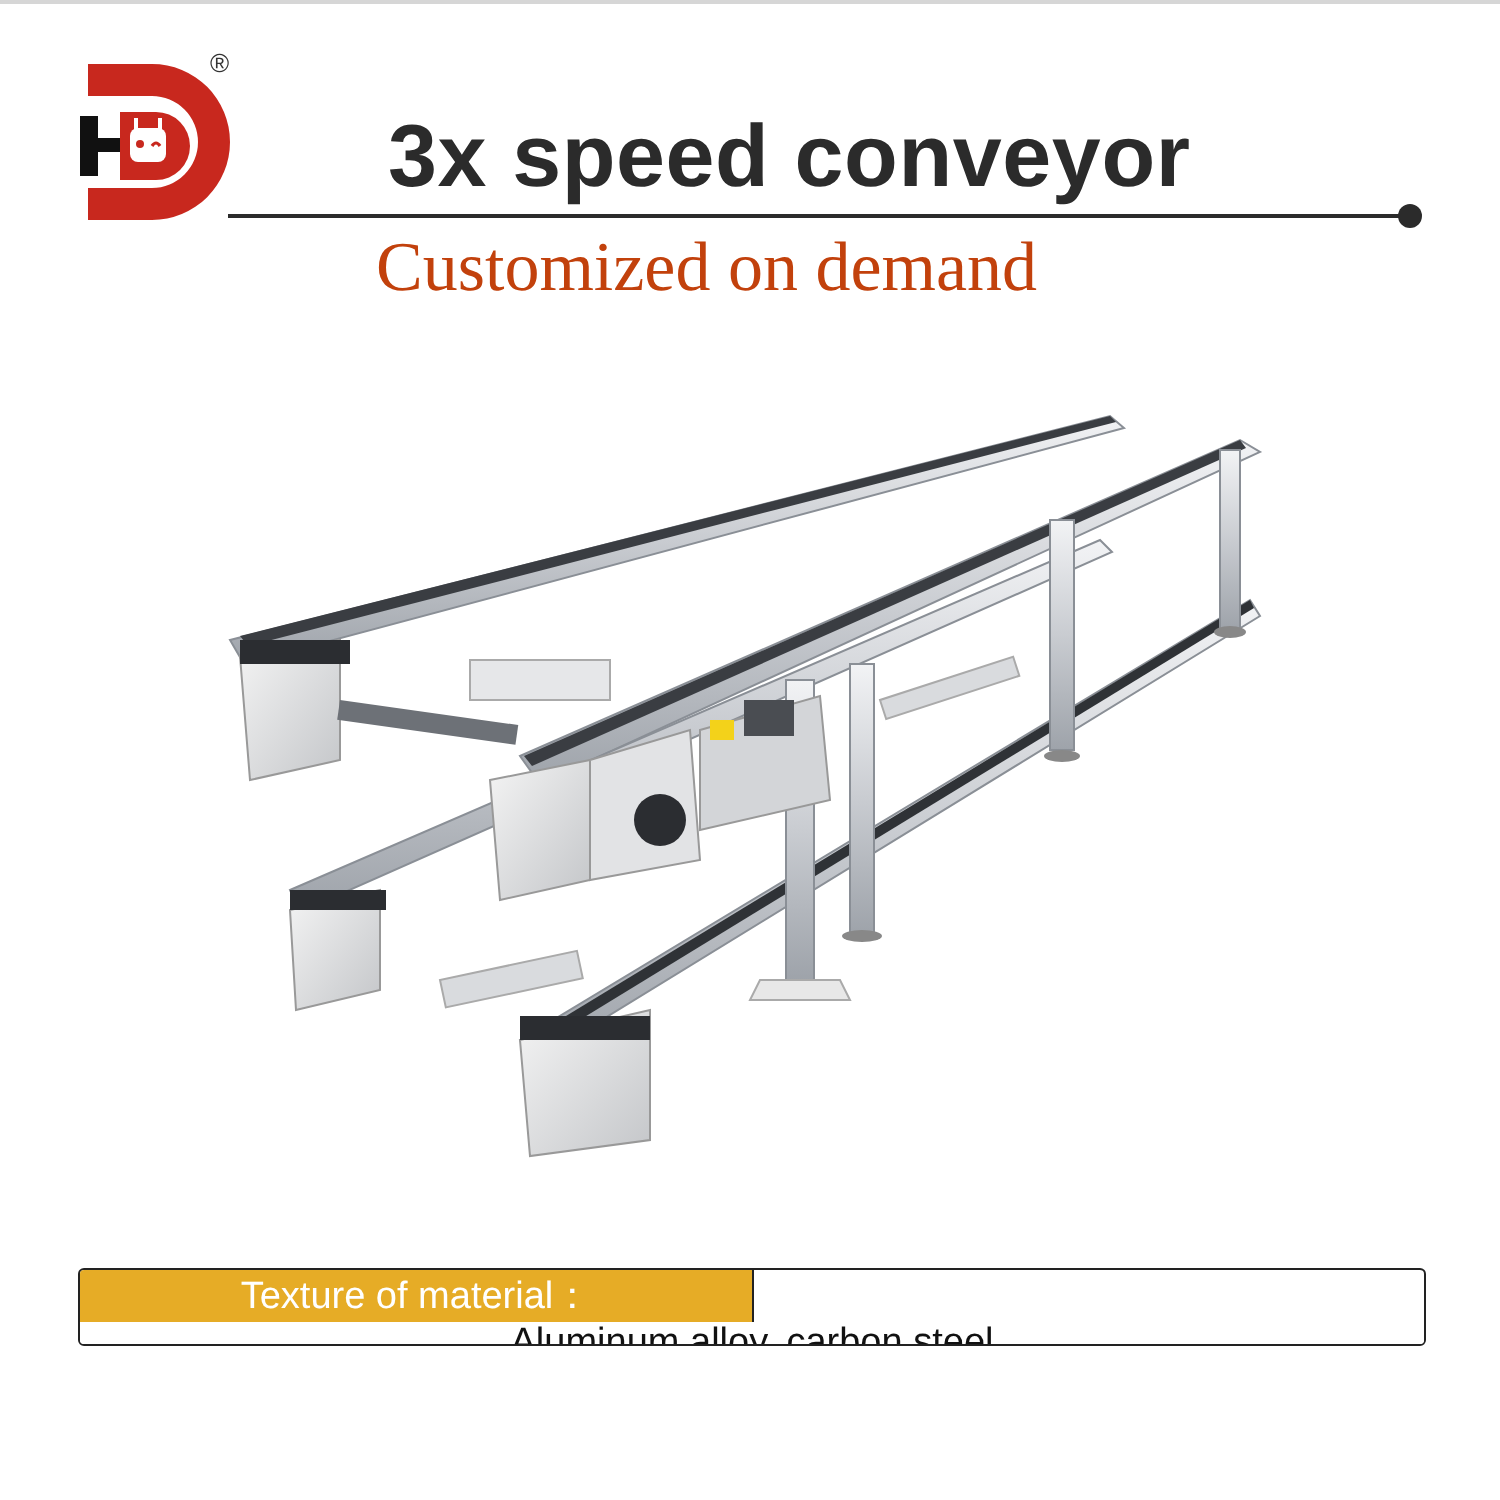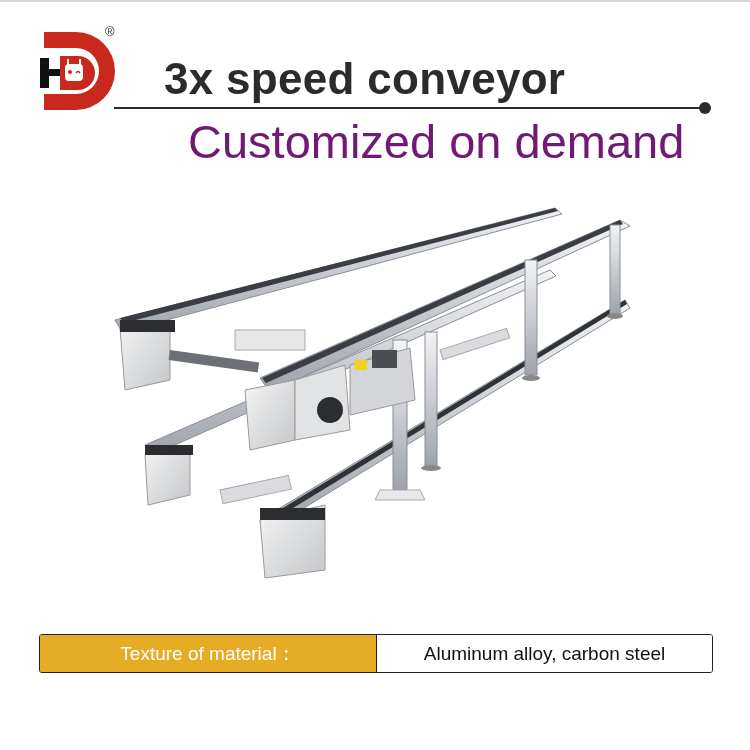--- a/index.html
+++ b/index.html
@@ -1,26 +1,26 @@
 <!DOCTYPE html>
 <html><head>
 <meta charset="utf-8">
 <style>
   html, body { margin:0; padding:0; }
   body { width:750px; height:750px; background:#ffffff; position:relative; overflow:hidden; font-family:"Liberation Sans", sans-serif; }
   .topbar { position:absolute; left:0; top:0; width:750px; height:2px; background:#d6d6d6; }
   .logo { position:absolute; left:38px; top:30px; width:80px; height:82px; }
   .reg { position:absolute; left:105px; top:24px; font-size:13px; color:#333; }
-  .title { position:absolute; left:164px; top:54px; font-size:44px; font-weight:bold; color:#2b2b2b; letter-spacing:0.3px; }
+  .title { position:absolute; left:194px; top:54px; font-size:44px; font-weight:bold; color:#2b2b2b; letter-spacing:0.3px; }
   .rule { position:absolute; left:114px; top:107px; width:590px; height:2px; background:#2b2b2b; }
   .dot { position:absolute; left:699px; top:102px; width:12px; height:12px; border-radius:50%; background:#2b2b2b; }
-  .subtitle { position:absolute; left:188px; top:114px; font-size:47px; color:#701a75; }
+  .subtitle { position:absolute; left:188px; top:114px; font-size:35px; color:#c2410c;font-family:Liberation Serif, serif; }
   .product { position:absolute; left:110px; top:200px; width:540px; height:380px; }
   .spec { position:absolute; left:39px; top:634px; width:672px; border:1.5px solid #222; border-radius:3px; overflow:hidden; }
-  .row { display:flex; height:37px; }
+  .row { display:flex; height:37px;flex-direction:column; }
   .row + .row { border-top:1.5px solid #222; }
   .k { width:336px; background:#e6ac26; color:#fff; font-size:19px; display:flex; align-items:center; justify-content:center; border-right:1.5px solid #222; }
   .v { flex:1; background:#fff; color:#111; font-size:19px; display:flex; align-items:center; justify-content:center; }
 </style>
 </head>
 <body>
 
 <div class="topbar"></div>
 
 <svg class="logo" viewBox="0 0 80 82">

